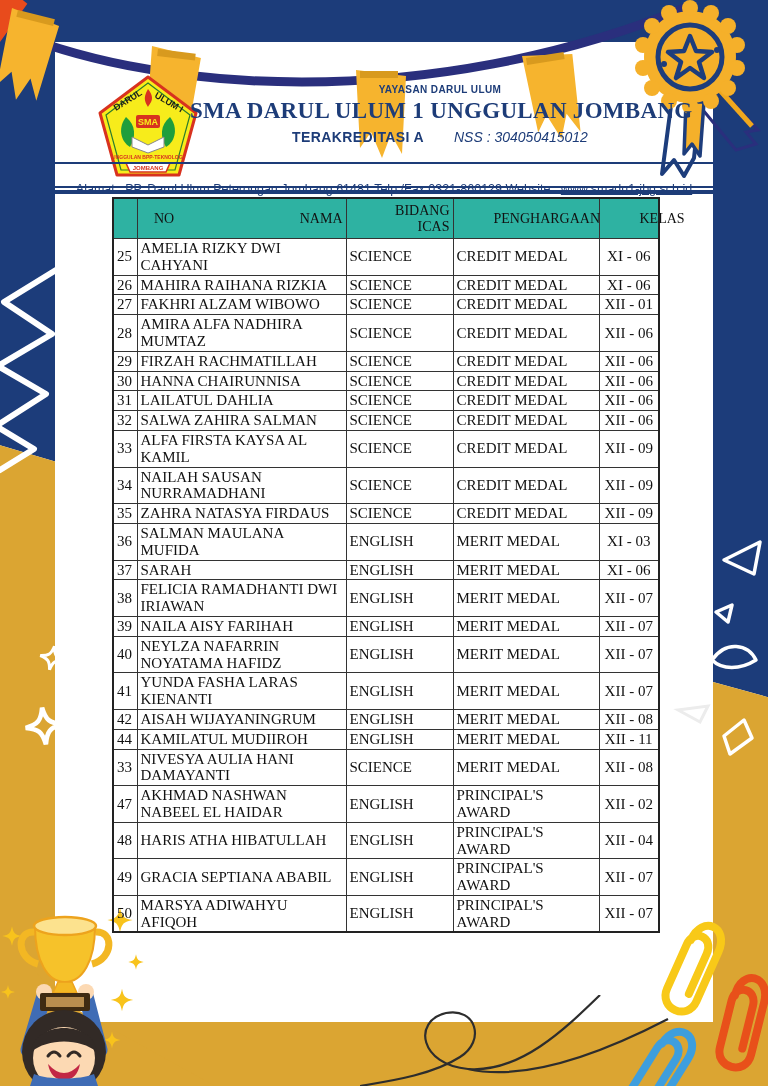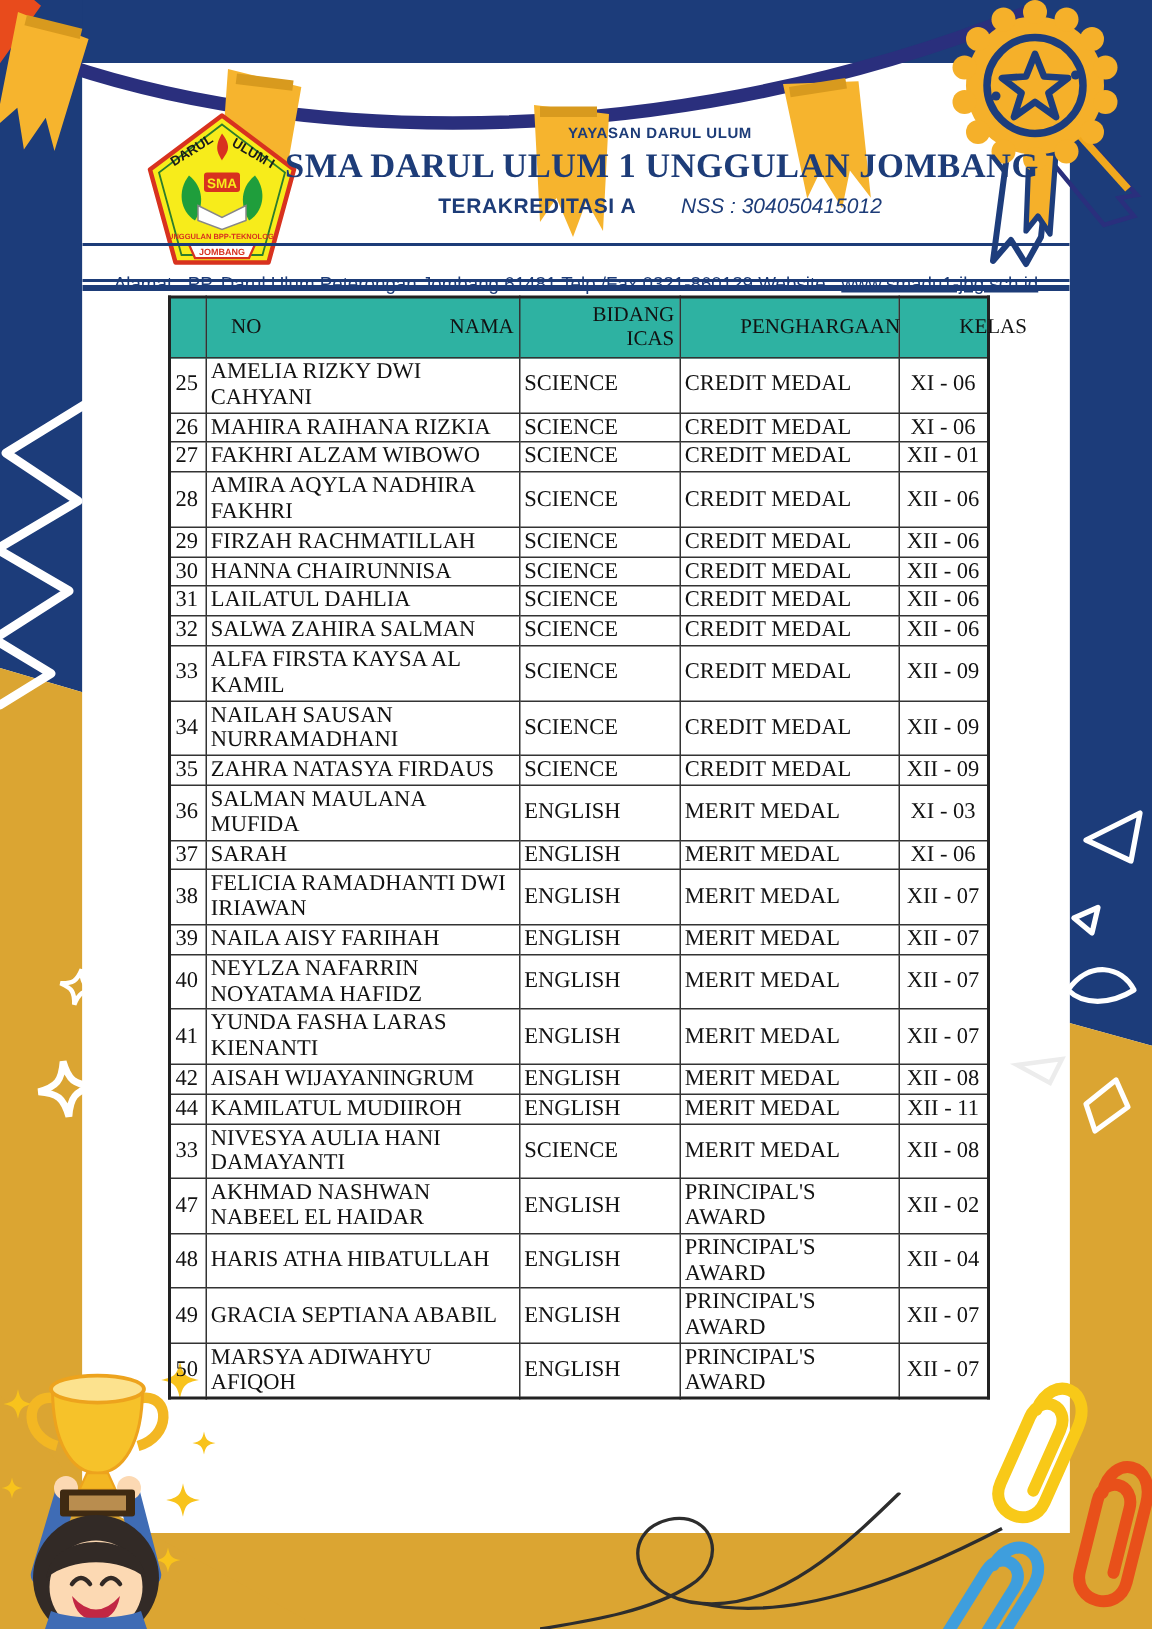--- a/index.html
+++ b/index.html
@@ -242,21 +242,21 @@
           </tr>
           <tr>
             <td class="c0">27</td>
             <td class="c1">FAKHRI ALZAM WIBOWO</td>
             <td class="c2">SCIENCE</td>
             <td class="c3">CREDIT MEDAL</td>
             <td class="c4">XII - 01</td>
           </tr>
           <tr>
             <td class="c0">28</td>
-            <td class="c1">AMIRA AQYLA NADHIRA FAKHRI</td>
+            <td class="c1">AMIRA ALFA NADHIRA MUMTAZ</td>
             <td class="c2">SCIENCE</td>
             <td class="c3">CREDIT MEDAL</td>
             <td class="c4">XII - 06</td>
           </tr>
           <tr>
             <td class="c0">29</td>
             <td class="c1">FIRZAH RACHMATILLAH</td>
             <td class="c2">SCIENCE</td>
             <td class="c3">CREDIT MEDAL</td>
             <td class="c4">XII - 06</td>

